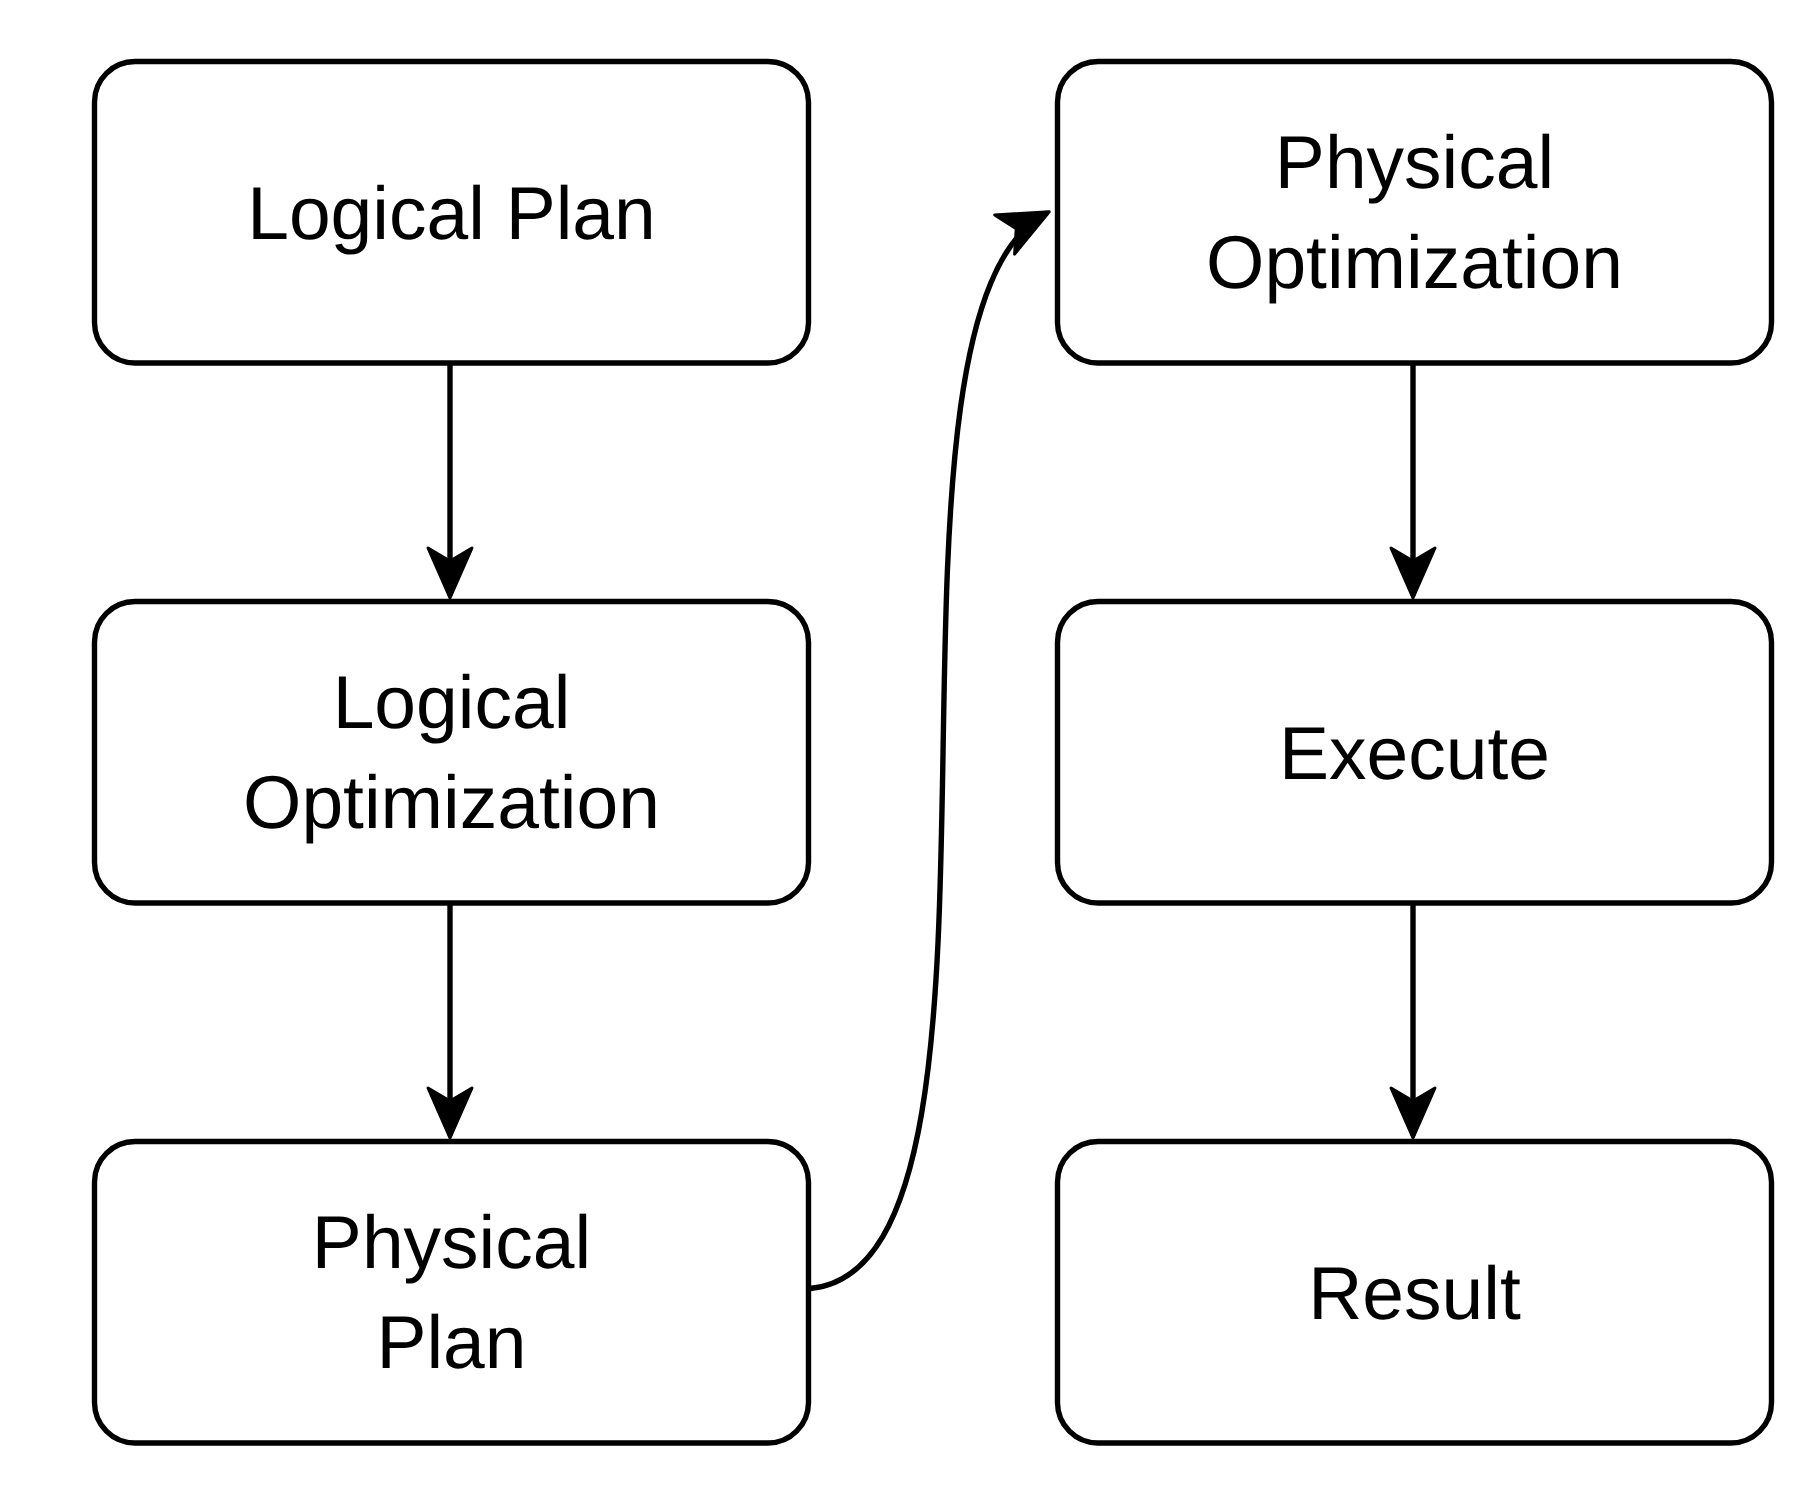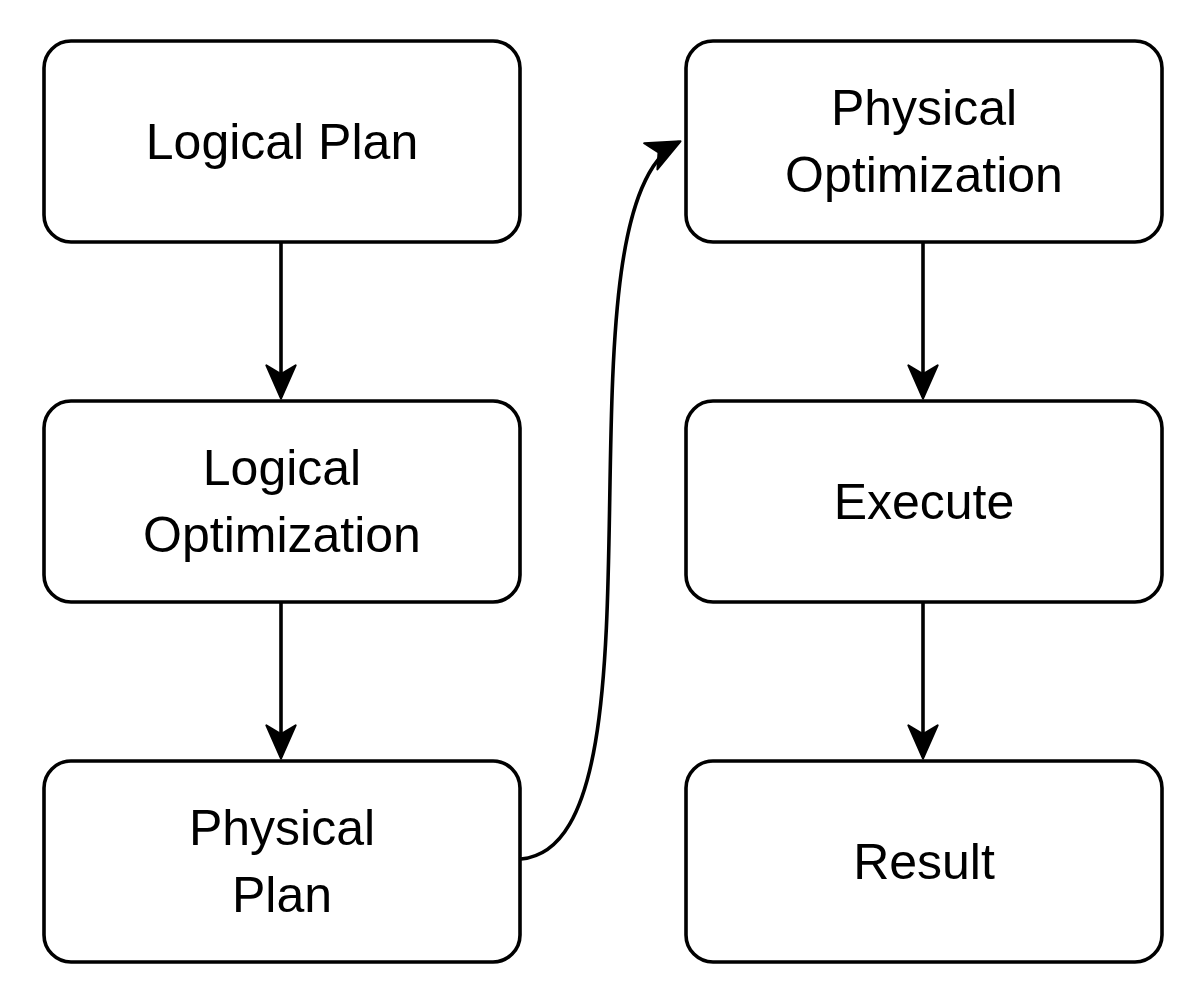--- a/index.html
+++ b/index.html
@@ -6,20 +6,21 @@
     margin: 0;
     padding: 0;
     background: #ffffff;
     width: 1204px;
     height: 1004px;
     overflow: hidden;
   }
   .canvas-wrap {
     width: 1140px;
     height: 1004px;
+    margin-left: 19px;
   }
   svg {
     display: block;
   }
   .node-box {
     fill: #ffffff;
     stroke-width: 3.6px;
     stroke-linejoin: round;
   }
   .node-label {

